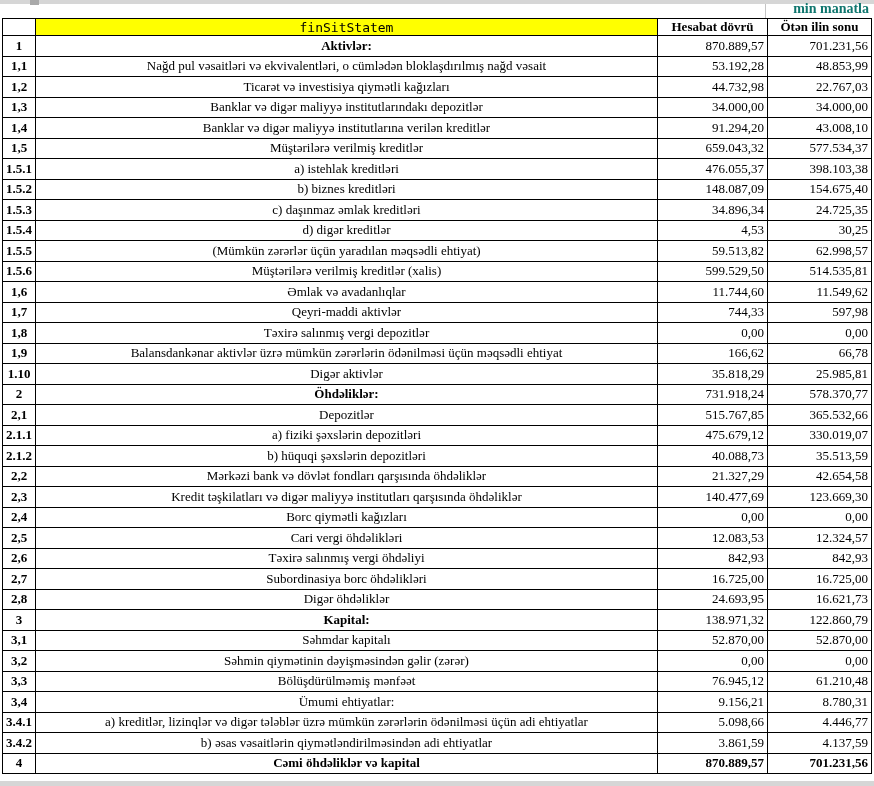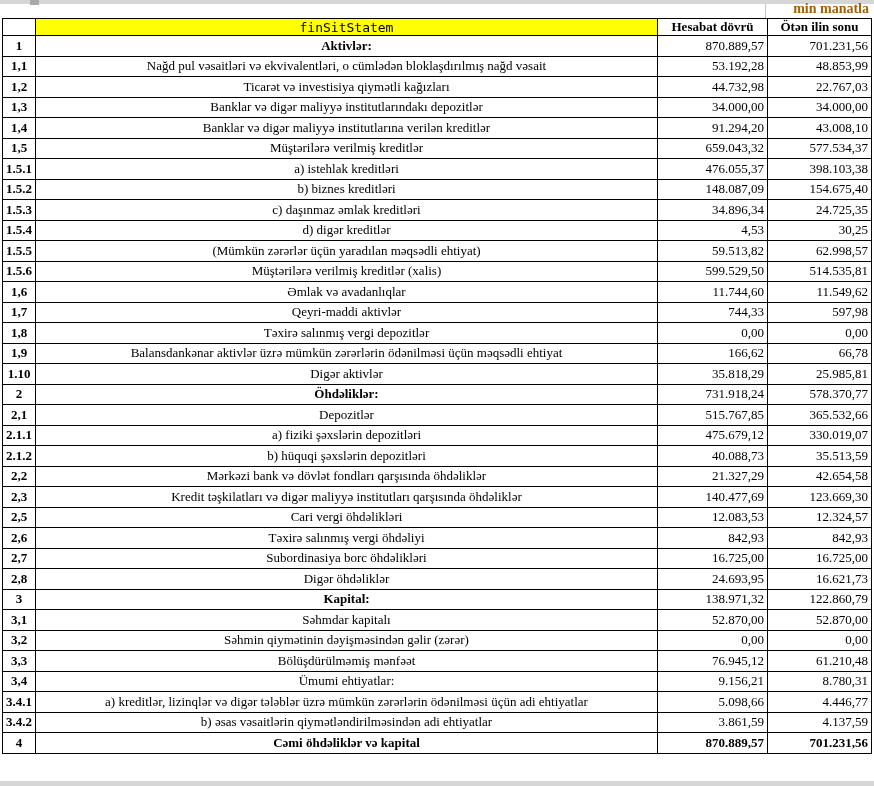--- a/index.html
+++ b/index.html
@@ -10,21 +10,21 @@
   .top-strip {
     position:absolute; top:0; left:0; width:874px; height:4px; background:#d6d6d6;
   }
   .top-notch {
     position:absolute; top:0; left:30px; width:9px; height:5px; background:#a9a9a9;
   }
   .grid-line {
     position:absolute; top:4px; left:765px; width:1px; height:14px; background:#c4c4c4;
   }
   .unit-note {
-    position:absolute; top:1px; right:5px; font-weight:bold; font-size:14px; color:#a16207;
+    position:absolute; top:1px; right:5px; font-weight:bold; font-size:14px; color:#0f766e;
   }
   .bottom-strip {
     position:absolute; top:781px; left:0; width:874px; height:5px; background:#d6d6d6;
   }
   table.fin {
     position:absolute; top:18px; left:2px; width:869px;
     border-collapse:collapse; table-layout:fixed;
   }
   table.fin th, table.fin td {
     border:1px solid #000; padding:0 3px; font-size:13px; color:#000;
@@ -199,20 +199,26 @@
     <td class="val">21.327,29</td>
     <td class="val">42.654,58</td>
   </tr>
       <tr>
     <td class="num">2,3</td>
     <td class="label">Kredit təşkilatları və digər maliyyə institutları qarşısında öhdəliklər</td>
     <td class="val">140.477,69</td>
     <td class="val">123.669,30</td>
   </tr>
       <tr>
+    <td class="num">2,4</td>
+    <td class="label">Borc qiymətli kağızları</td>
+    <td class="val">0,00</td>
+    <td class="val">0,00</td>
+  </tr>
+      <tr>
     <td class="num">2,5</td>
     <td class="label">Cari vergi öhdəlikləri</td>
     <td class="val">12.083,53</td>
     <td class="val">12.324,57</td>
   </tr>
       <tr>
     <td class="num">2,6</td>
     <td class="label">Təxirə salınmış vergi öhdəliyi</td>
     <td class="val">842,93</td>
     <td class="val">842,93</td>

